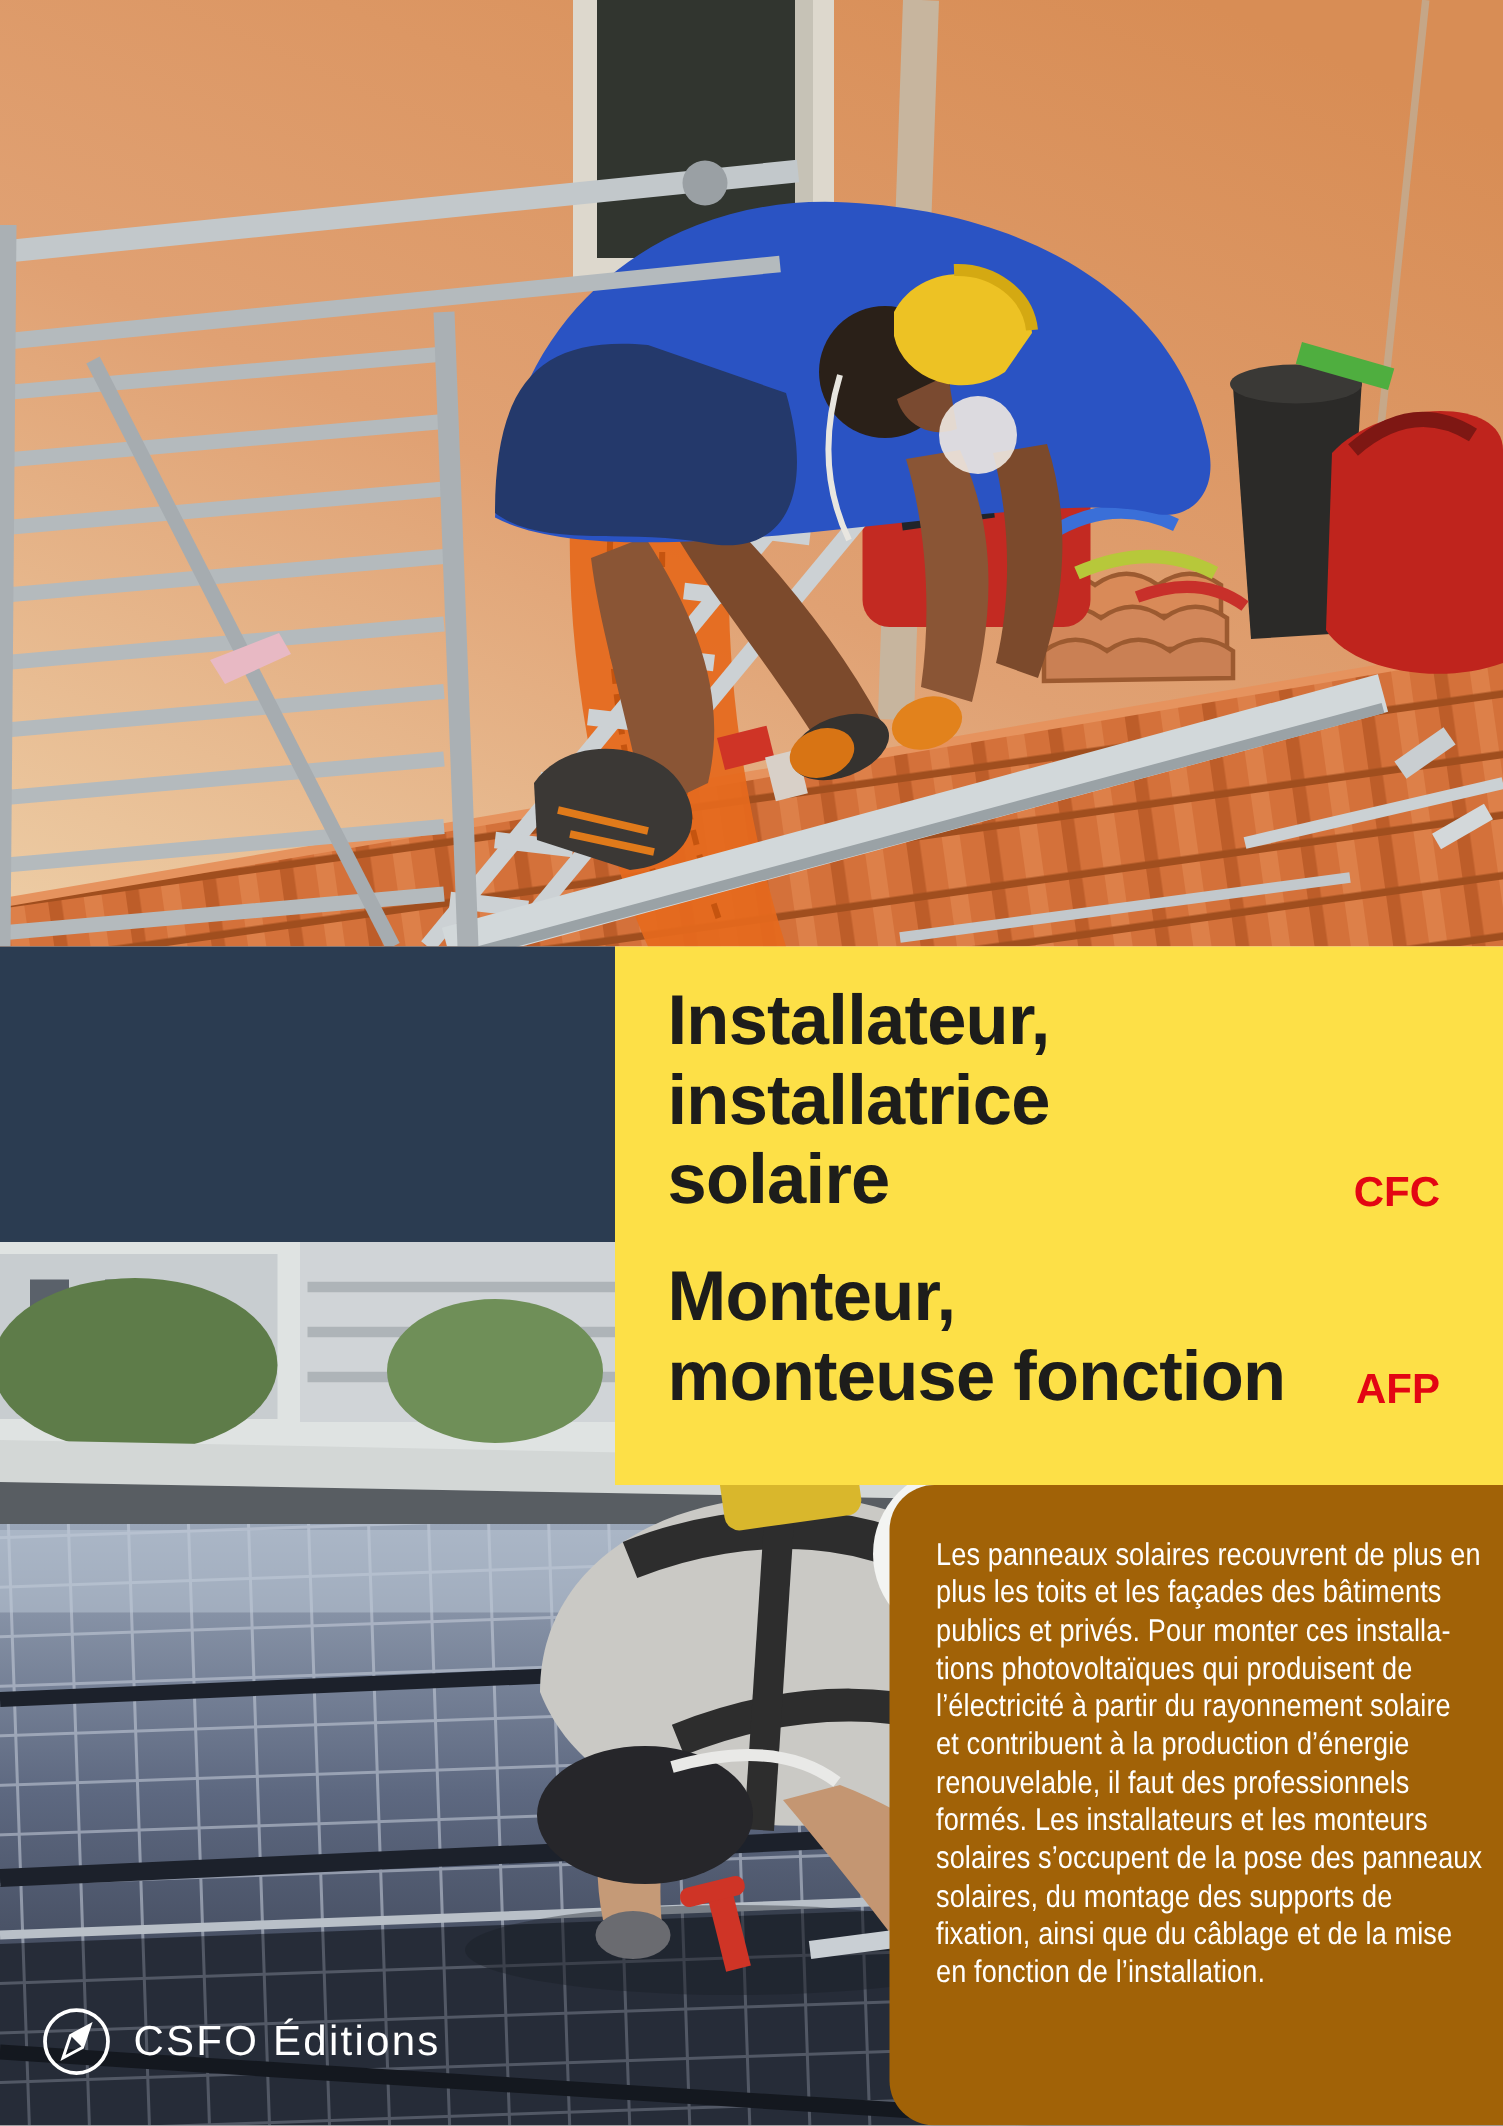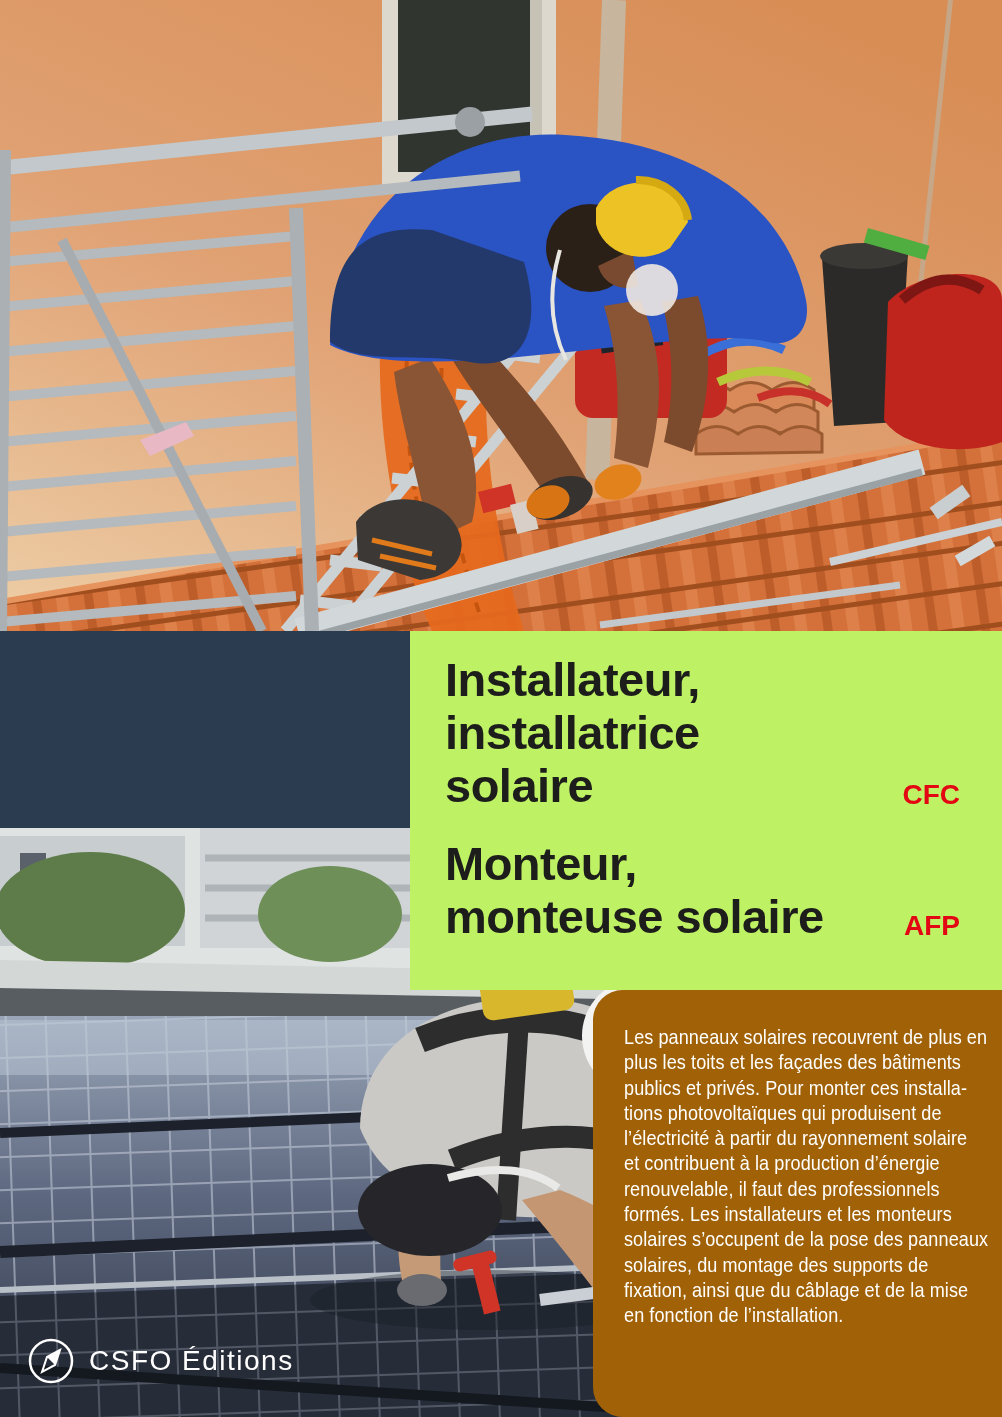--- a/index.html
+++ b/index.html
@@ -12,21 +12,21 @@
   .photo-top { top:0; width:1002px; height:631px; z-index:1; }
   .photo-bottom { top:828px; width:1002px; height:589px; z-index:1; }
 
   .navy-band {
     position:absolute; top:631px; left:0; width:410px; height:197px;
     background:#2b3c51; z-index:2;
   }
 
   .title-box {
     position:absolute; top:631px; left:410px; width:592px; height:359px;
-    background:#bef264; z-index:3; box-sizing:border-box;
+    background:#fde047; z-index:3; box-sizing:border-box;
     padding:22px 40px 0 35px;
   }
   .title-row { position:relative; }
   .title-row + .title-row { margin-top:25px; }
   .title-text {
     margin:0; font-size:47px; line-height:53px; font-weight:700;
     letter-spacing:-0.5px; color:#1d1d1b; white-space:pre-line;
   }
   .cert {
     position:absolute; right:2px; bottom:0;
@@ -253,21 +253,21 @@
 
   <div class="title-box">
     <div class="title-row">
       <h1 class="title-text">Installateur,
 installatrice
 solaire</h1>
       <span class="cert">CFC</span>
     </div>
     <div class="title-row">
       <h1 class="title-text">Monteur,
-monteuse solaire</h1>
+monteuse fonction</h1>
       <span class="cert">AFP</span>
     </div>
   </div>
 
   <div class="orange-box">
     <p class="description-text">Les panneaux solaires recouvrent de plus en
 plus les toits et les façades des bâtiments
 publics et privés. Pour monter ces installa-
 tions photovoltaïques qui produisent de
 l’électricité à partir du rayonnement solaire

